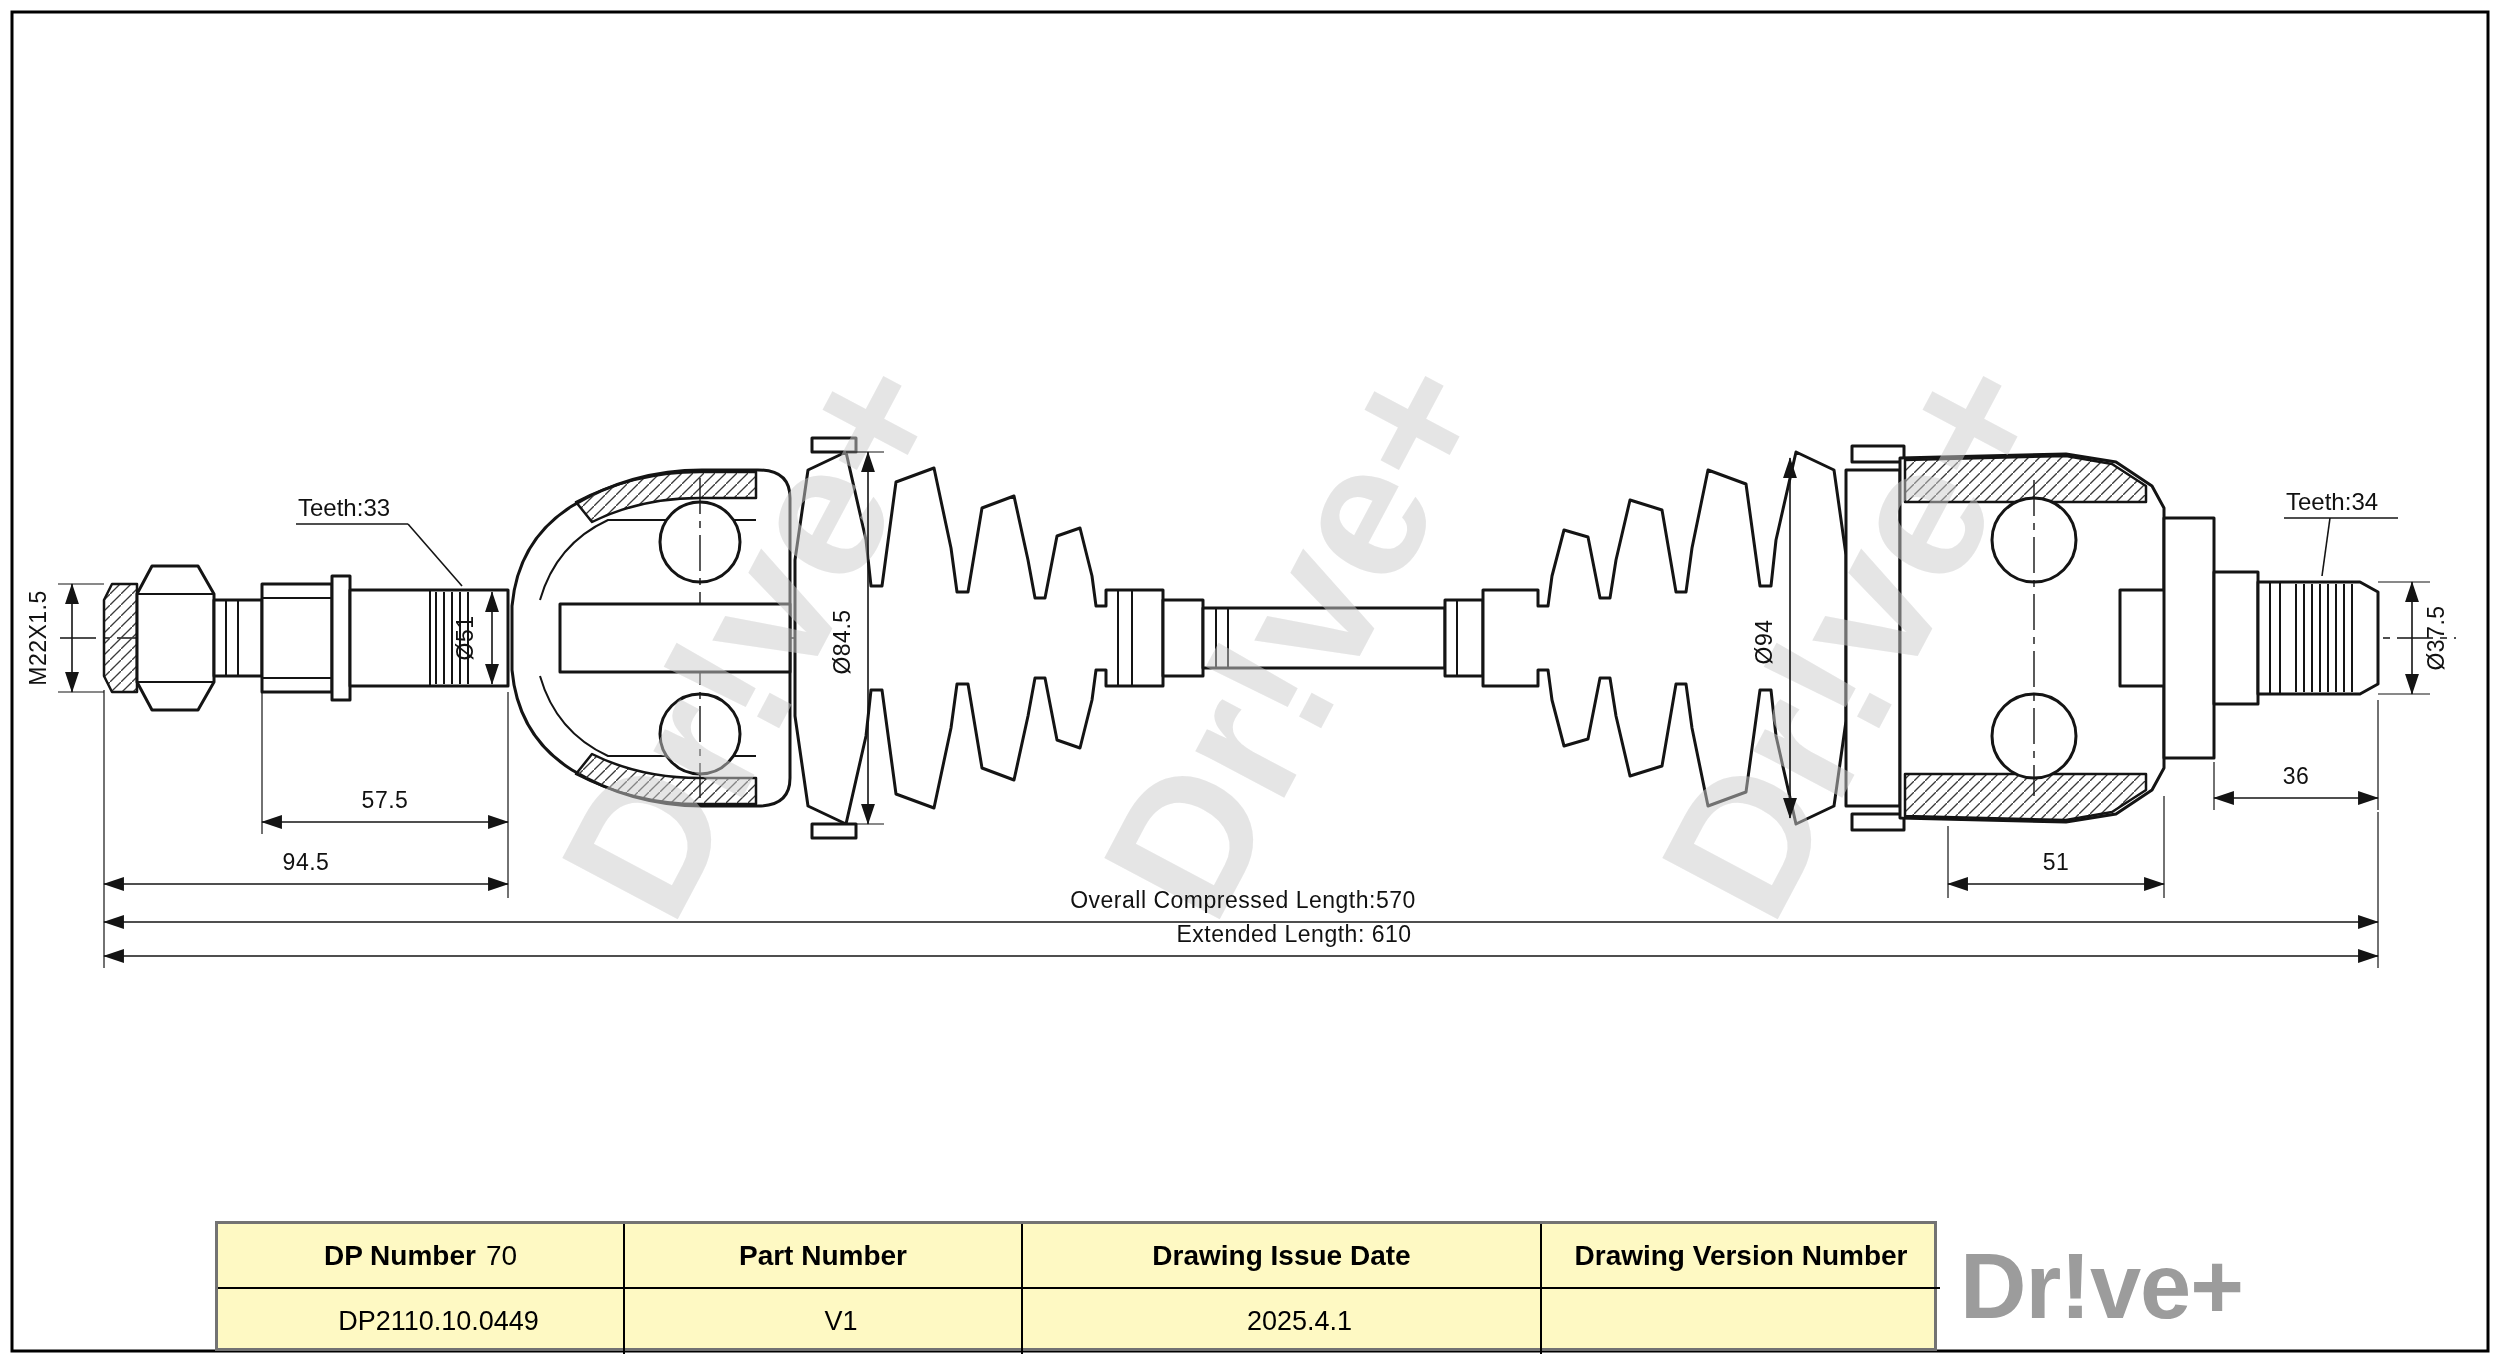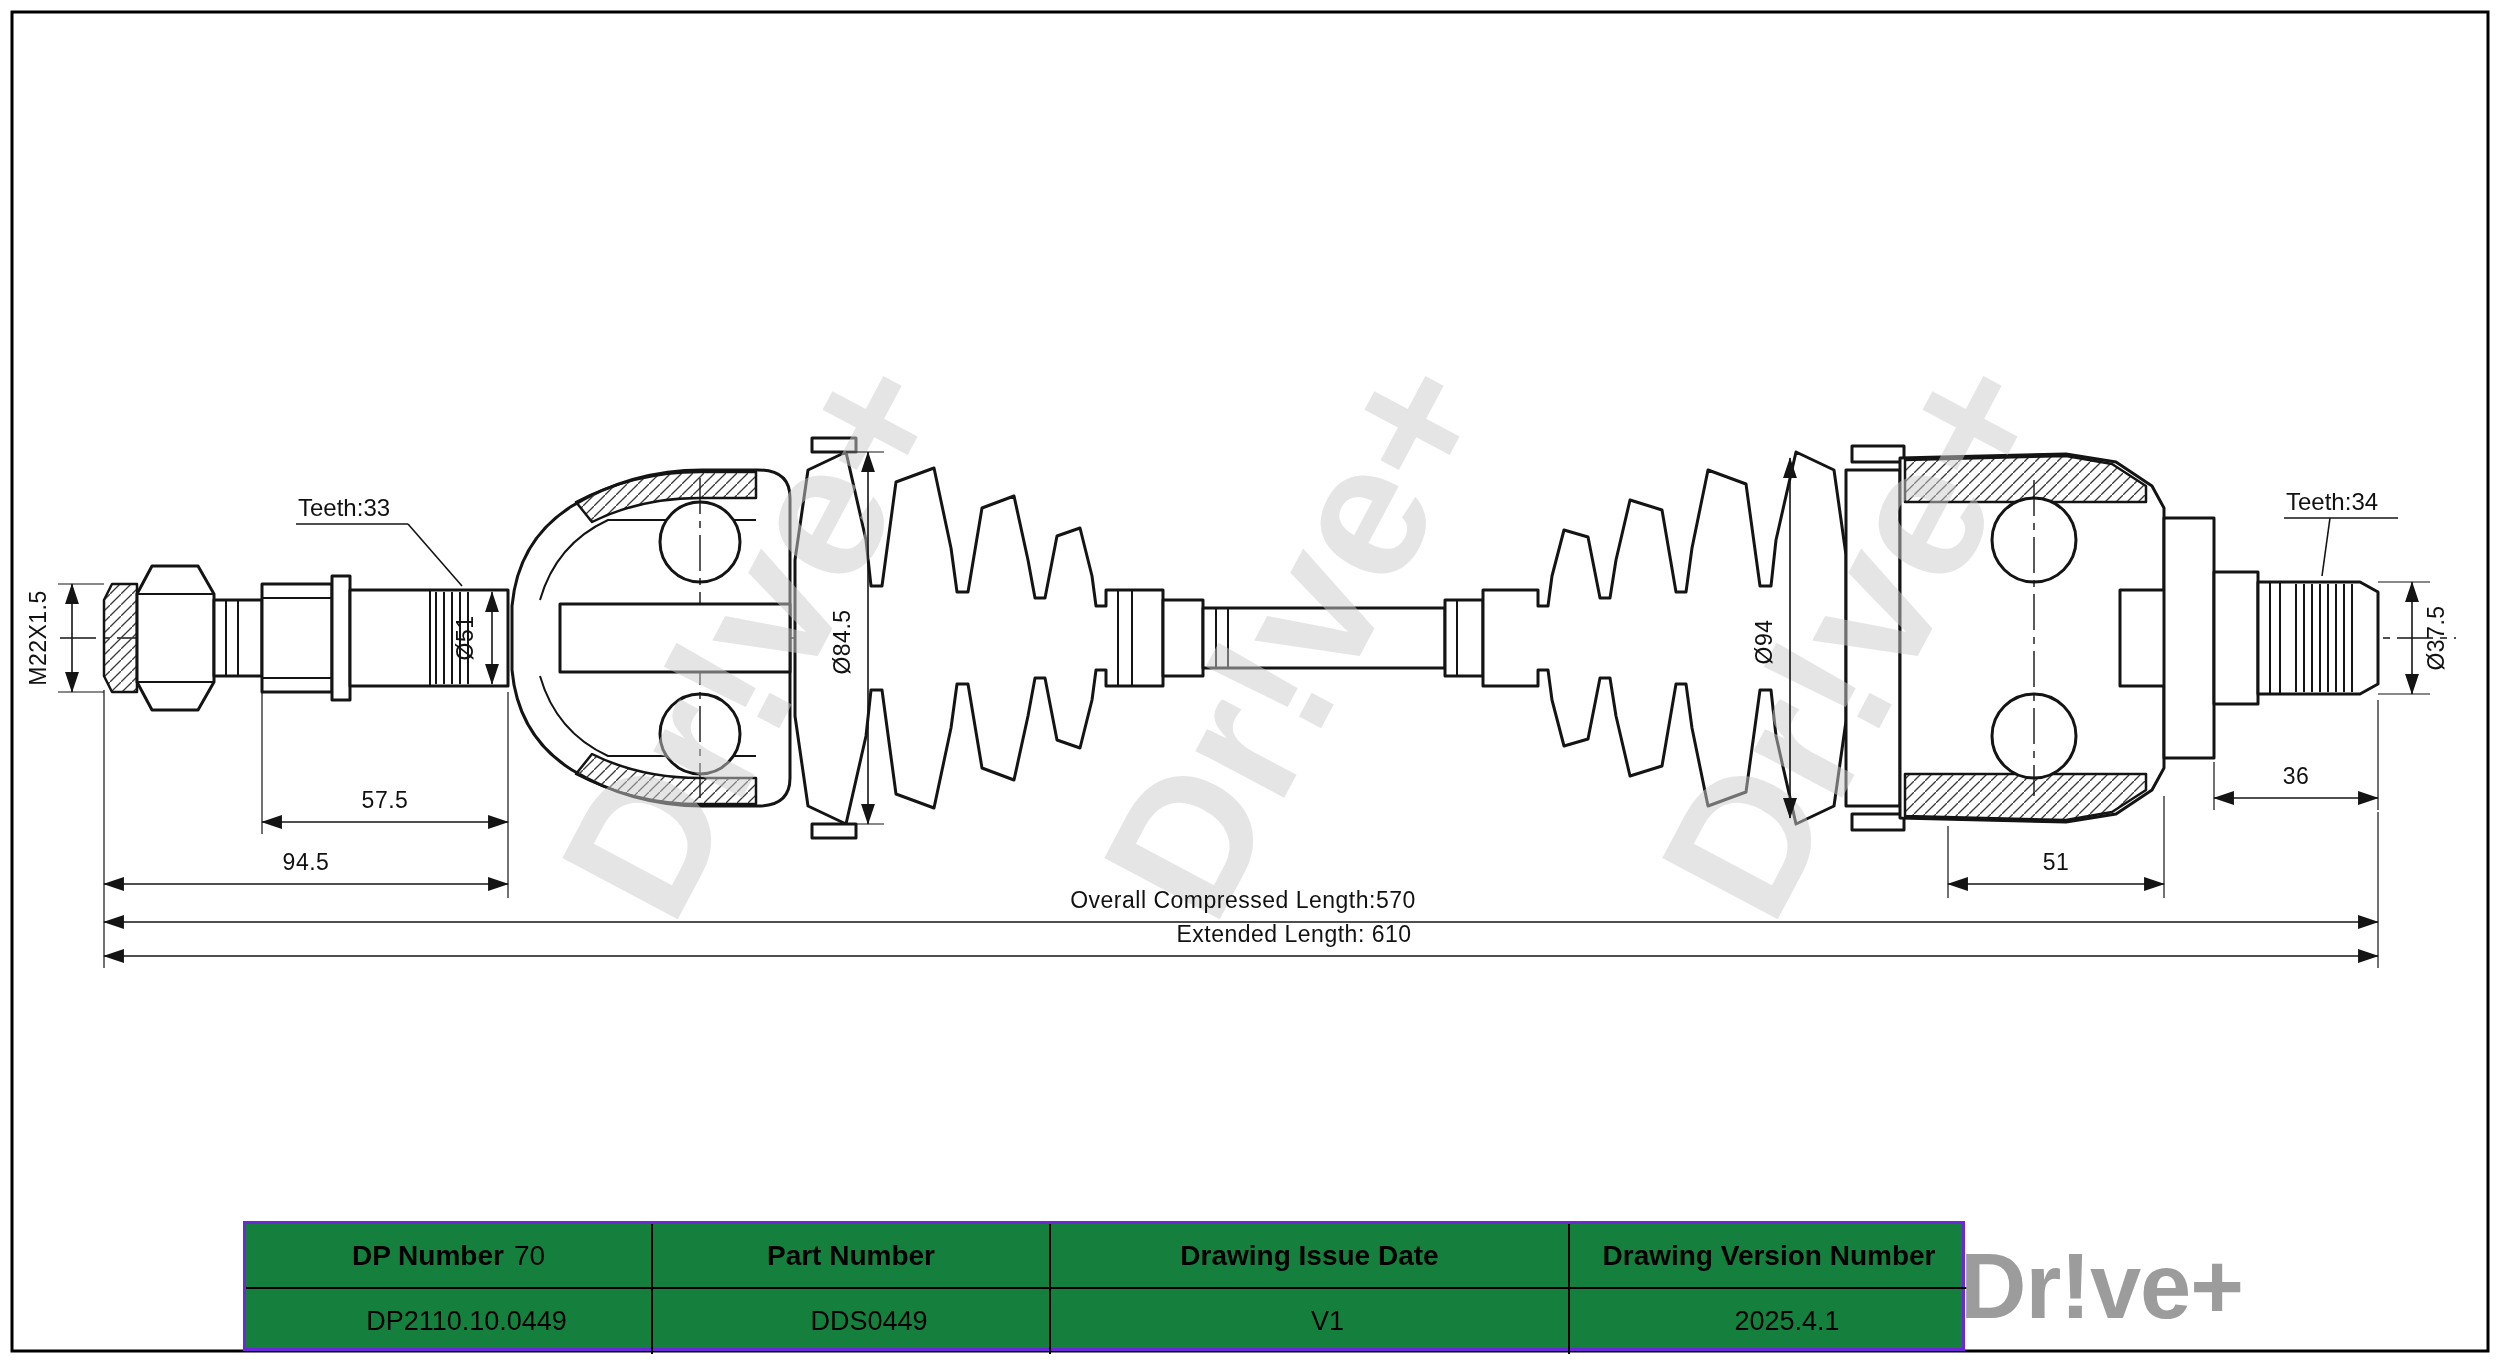--- a/index.html
+++ b/index.html
@@ -12,21 +12,21 @@
   .cl{stroke:#141414;stroke-width:1.4;stroke-dasharray:36 7 7 7;fill:none;}
   .dim{stroke:#141414;stroke-width:1.6;fill:none;}
   .ext{stroke:#141414;stroke-width:1.2;fill:none;}
   .dim-t{font-size:23px;fill:#111;letter-spacing:.5px;}
   .teeth-t{font-size:24px;fill:#111;}
   .wm{font-size:190px;font-weight:bold;fill:#cdcdcd;opacity:.5;}
   .mid{text-anchor:middle;}
   
   #titleblock{position:absolute;left:215px;top:1221px;width:1722px;height:130px;
     display:grid;grid-template-columns:407px 398px 519px 398px;grid-template-rows:65px 65px;
-    border:3px solid #6d28d9;box-sizing:border-box;background:#15803d;margin-left:28px;}
+    border:3px solid #737373;box-sizing:border-box;background:#fef9c3;}
   #titleblock .cell{border-right:2.5px solid #000;border-bottom:2.5px solid #000;
     display:flex;align-items:center;justify-content:center;box-sizing:border-box;
     font-size:27px;color:#000;white-space:nowrap;}
   #titleblock .cell:nth-child(4n){border-right:none;}
   #titleblock .cell.last-row{border-bottom:none;padding-left:36px;}
   #titleblock .hdr{font-weight:bold;font-size:28px;}
   #titleblock .hdr .plain{font-weight:normal;margin-left:10px;}
   #logo{position:absolute;left:1960px;top:1221px;width:500px;height:130px;
     display:flex;align-items:center;justify-content:flex-start;
     font-size:92px;font-weight:bold;color:#9c9c9c;letter-spacing:-1px;}
@@ -232,23 +232,20 @@
   <div class="cell hdr">
     <span>Drawing Issue Date</span>
   </div>
   <div class="cell hdr">
     <span>Drawing Version Number</span>
   </div>
   <div class="cell last-row">
     <span>DP2110.10.0449</span>
   </div>
   <div class="cell last-row">
-    <span>DDS0449</span>
-  </div>
-  <div class="cell last-row">
     <span>V1</span>
   </div>
   <div class="cell last-row">
     <span>2025.4.1</span>
   </div>
 </div>
 
 
 <div id="logo">
   <span>Dr!ve+</span>

